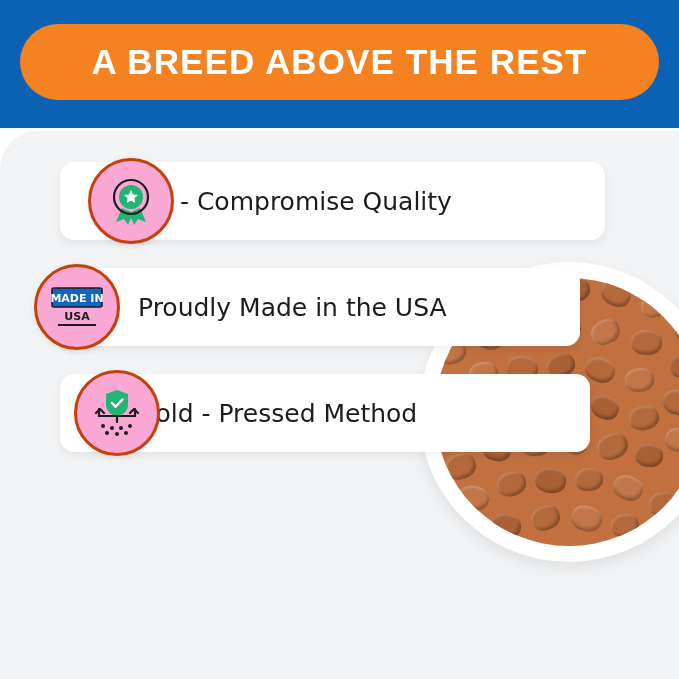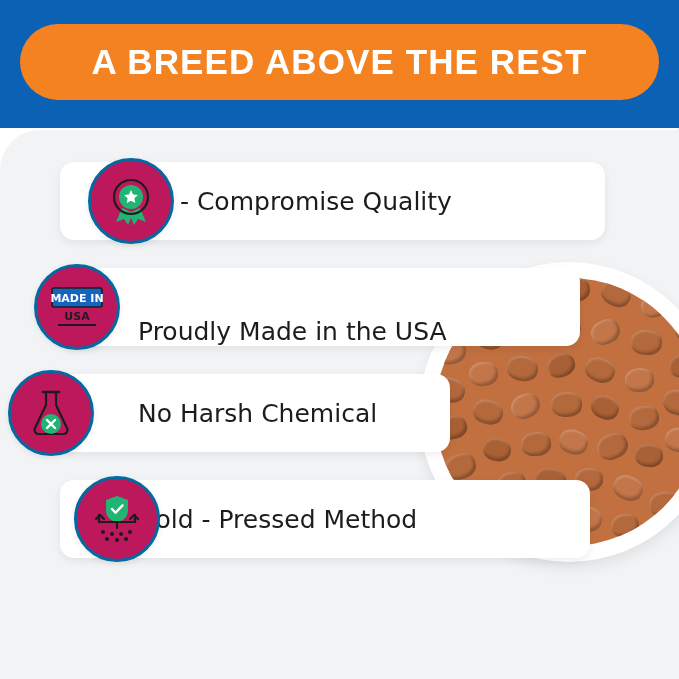--- a/index.html
+++ b/index.html
@@ -140,22 +140,22 @@
     font-family: "DejaVu Sans", sans-serif;
     white-space: nowrap;
     padding-right: 22px;
   }
   .icon-badge {
     position: absolute;
     top: 10px;
     width: 86px;
     height: 86px;
     border-radius: 50%;
-    background: #be185d;
-    border: 3px solid #0369a1;
+    background: #f9a8d4;
+    border: 3px solid #c2410c;
     box-sizing: border-box;
     display: flex;
     align-items: center;
     justify-content: center;
     box-shadow: 0 2px 6px rgba(0,0,0,0.08);
   }
 </style>
 </head>
 <body>
 
@@ -236,46 +236,33 @@
           <path d="M18 34 L12 48 L20 45 L24 51 L29 39 Z" fill="#21b573"></path>
           <path d="M36 34 L42 48 L34 45 L30 51 L25 39 Z" fill="#21b573"></path>
           <circle cx="27" cy="23" r="17" fill="none" stroke="#1c1c1c" stroke-width="2.2"></circle>
           <circle cx="27" cy="23" r="12" fill="#21b573"></circle>
           <path d="M27 16 l2.1 4.4 4.8 .6 -3.5 3.3 .9 4.8 -4.3 -2.3 -4.3 2.3 .9 -4.8 -3.5 -3.3 4.8 -.6 Z" fill="#ffffff"></path>
         </svg>
       </div>
     </div>
 
     <div class="feature-row">
-      <div class="feature-card" style="left:60px; width:520px;align-items:flex-end;">
+      <div class="feature-card" style="left:60px; width:520px;">
         <span class="feature-label">Proudly Made in the USA</span>
       </div>
       <div class="icon-badge" style="left:34px;">
         <svg width="58" height="50" viewBox="0 0 58 50" aria-hidden="true">
           <rect x="4" y="6" width="50" height="19" rx="2" fill="#1464c0" stroke="#1c1c1c" stroke-width="1.6"></rect>
           <text x="29" y="20" font-family="DejaVu Sans, sans-serif" font-size="11" font-weight="bold" fill="#ffffff" text-anchor="middle">MADE IN</text>
           <text x="29" y="38" font-family="DejaVu Sans, sans-serif" font-size="11" font-weight="bold" fill="#1c1c1c" text-anchor="middle">USA</text>
           <line x1="10" y1="43" x2="48" y2="43" stroke="#1c1c1c" stroke-width="2"></line>
         </svg>
       </div>
     </div>
 
-    <div class="feature-row">
-      <div class="feature-card" style="left:60px; width:390px;">
-        <span class="feature-label">No Harsh Chemical</span>
-      </div>
-      <div class="icon-badge" style="left:8px;">
-        <svg width="52" height="54" viewBox="0 0 52 54" aria-hidden="true">
-          <path d="M21 6 v13 L10 42 a4 4 0 0 0 3.6 6 h24.8 a4 4 0 0 0 3.6 -6 L31 19 V6 Z" fill="none" stroke="#1c1c1c" stroke-width="2.2" stroke-linejoin="round"></path>
-          <line x1="18" y1="6" x2="34" y2="6" stroke="#1c1c1c" stroke-width="2.6" stroke-linecap="round"></line>
-          <circle cx="26" cy="38" r="10" fill="#21b573"></circle>
-          <path d="M22 34 l8 8 M30 34 l-8 8" stroke="#ffffff" stroke-width="2.4" stroke-linecap="round"></path>
-        </svg>
-      </div>
-    </div>
 
 
     <div class="feature-row">
       <div class="feature-card" style="left:60px; width:530px;">
         <span class="feature-label">Cold - Pressed Method</span>
       </div>
       <div class="icon-badge" style="left:74px;">
         <svg width="54" height="52" viewBox="0 0 54 52" aria-hidden="true">
           <path d="M27 3 l11 4 v10 c0 7 -5 11 -11 13 c-6 -2 -11 -6 -11 -13 V7 Z" fill="#21b573"></path>
           <path d="M22 16 l3.5 3.8 7-7.4" fill="none" stroke="#ffffff" stroke-width="2.4" stroke-linecap="round" stroke-linejoin="round"></path>

